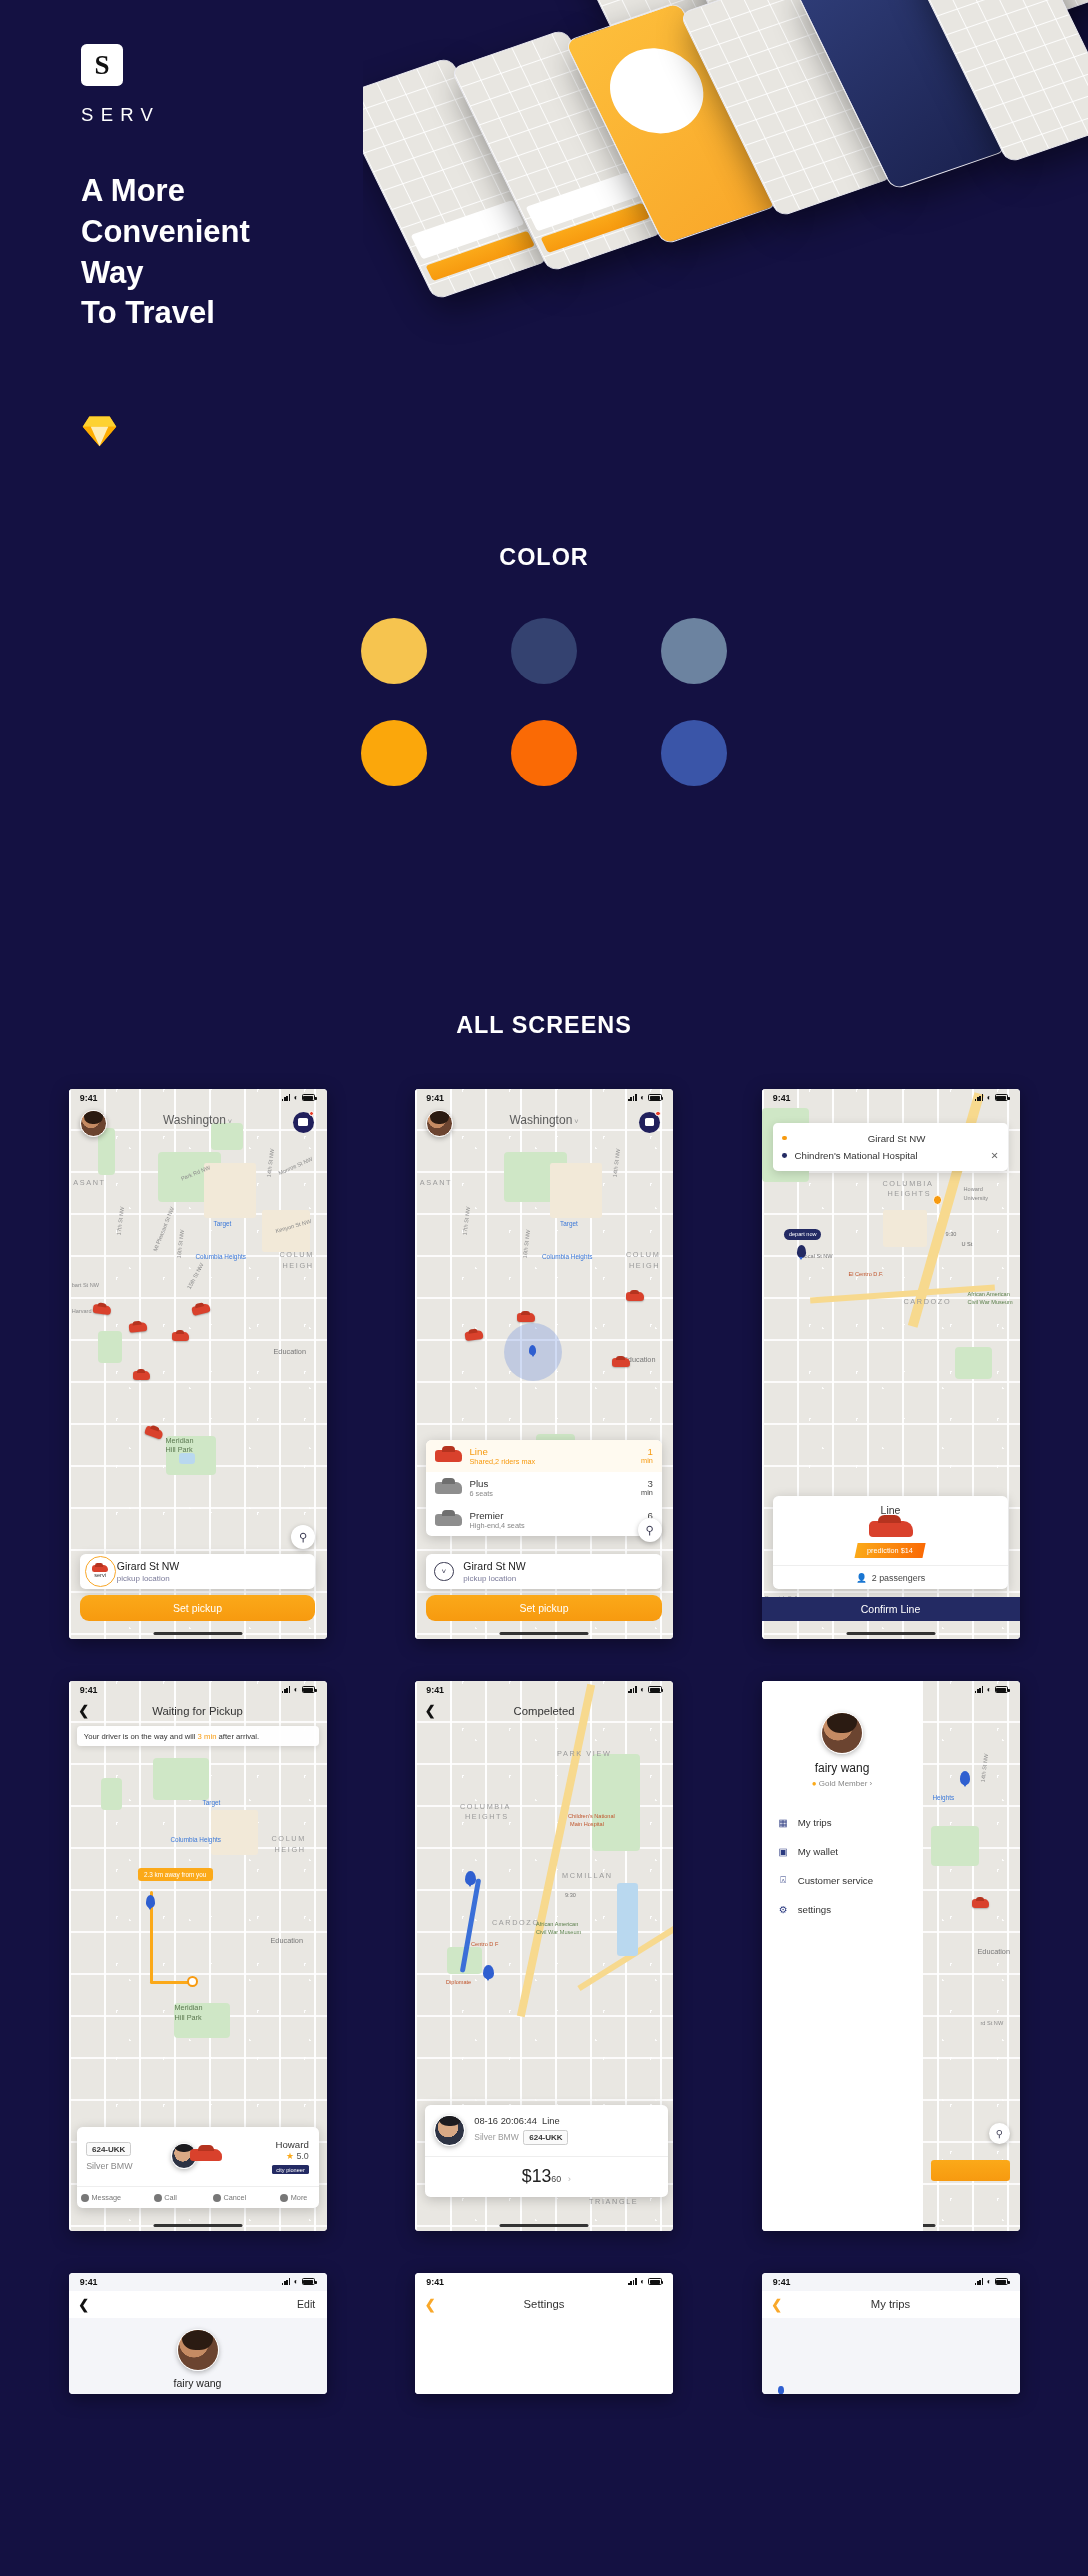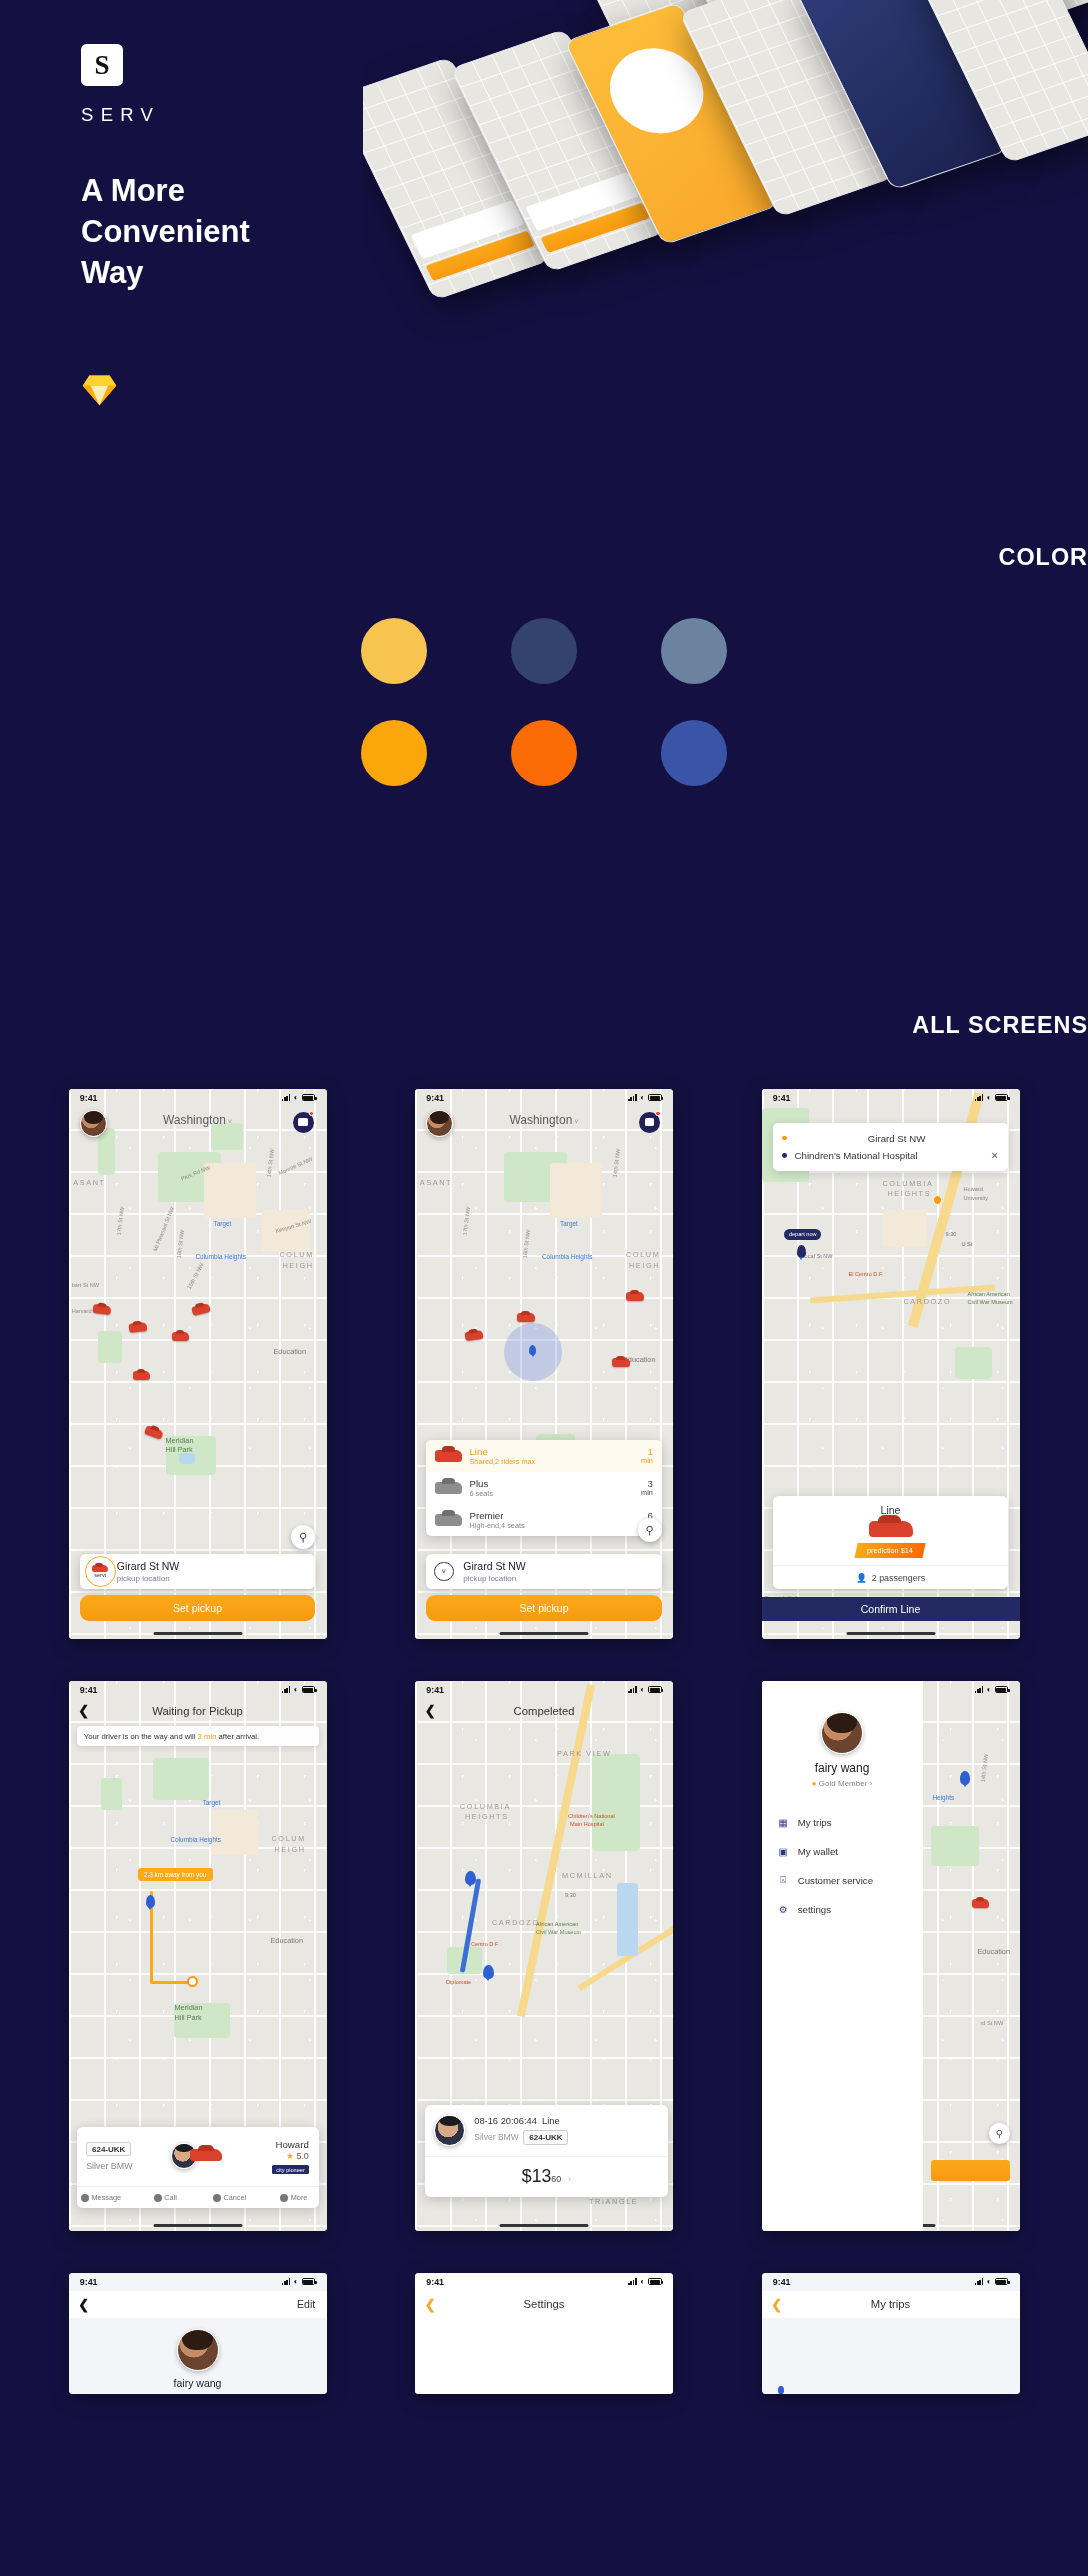--- a/index.html
+++ b/index.html
@@ -29,21 +29,21 @@
   }
   .map-bg {
     background:
       linear-gradient(90deg, rgba(255,255,255,.9) 0.8px, transparent 0.8px) 0 0/21px 21px,
       linear-gradient(0deg, rgba(255,255,255,.9) 0.8px, transparent 0.8px) 0 0/21px 21px,
       #e8e6e1;
   }
   .yellowfill { background: linear-gradient(160deg,#FDBE3B,#F9A82A); }
   .bluefill { background: linear-gradient(160deg,#2f3d78,#1b2250); }
   
-  .sec-title { text-align: right; color: #fff; font-size: 23.4px; font-weight: 700; letter-spacing: 1px; }
+  .sec-title { text-align: center; color: #fff; font-size: 23.4px; font-weight: 700; letter-spacing: 1px; }
   
   .color-wrap { position: absolute; top: 544px; left: 0; width: 1088px; }
   .swatch-grid { margin: 47px auto 0; width: 451px; display: grid; grid-template-columns: repeat(3,1fr); row-gap: 36px; justify-items: center; }
   .swatch { width: 66px; height: 66px; border-radius: 50%; }
   
   .screens-wrap { position: absolute; top: 1012px; left: 0; width: 1088px; }
   .grid { margin: 50px auto 0; width: 951px; display: grid; grid-template-columns: repeat(3, 258px); justify-content: space-between; row-gap: 42px; }
   .phone {
     width: 258px; height: 550px; background: #fff; border-radius: 4px;
     overflow: hidden; position: relative; box-shadow: 0 4.8px 17.7px rgba(0,0,0,.38);
@@ -151,20 +151,21 @@
 
   <div class="hero-left">
     <div class="logo-badge">
       <span>S</span>
     </div>
     <div class="wordmark">SERV</div>
     <div class="headline">
       <div>A More</div>
       <div>Convenient</div>
       <div>Way</div>
+      <div>To Travel</div>
     </div>
     <svg class="sketch-logo" viewBox="0 0 48 44">
       <polygon points="10,2 38,2 47,16 24,43 1,16" fill="#FDAD00"></polygon>
       <polygon points="10,2 38,2 47,16 1,16" fill="#FDD231"></polygon>
       <polygon points="1,16 24,43 12,16" fill="#FDAD00"></polygon>
       <polygon points="47,16 24,43 36,16" fill="#FDAD00"></polygon>
       <polygon points="12,16 24,43 36,16" fill="#FEEEB7"></polygon>
     </svg>
   </div>
 </div>

